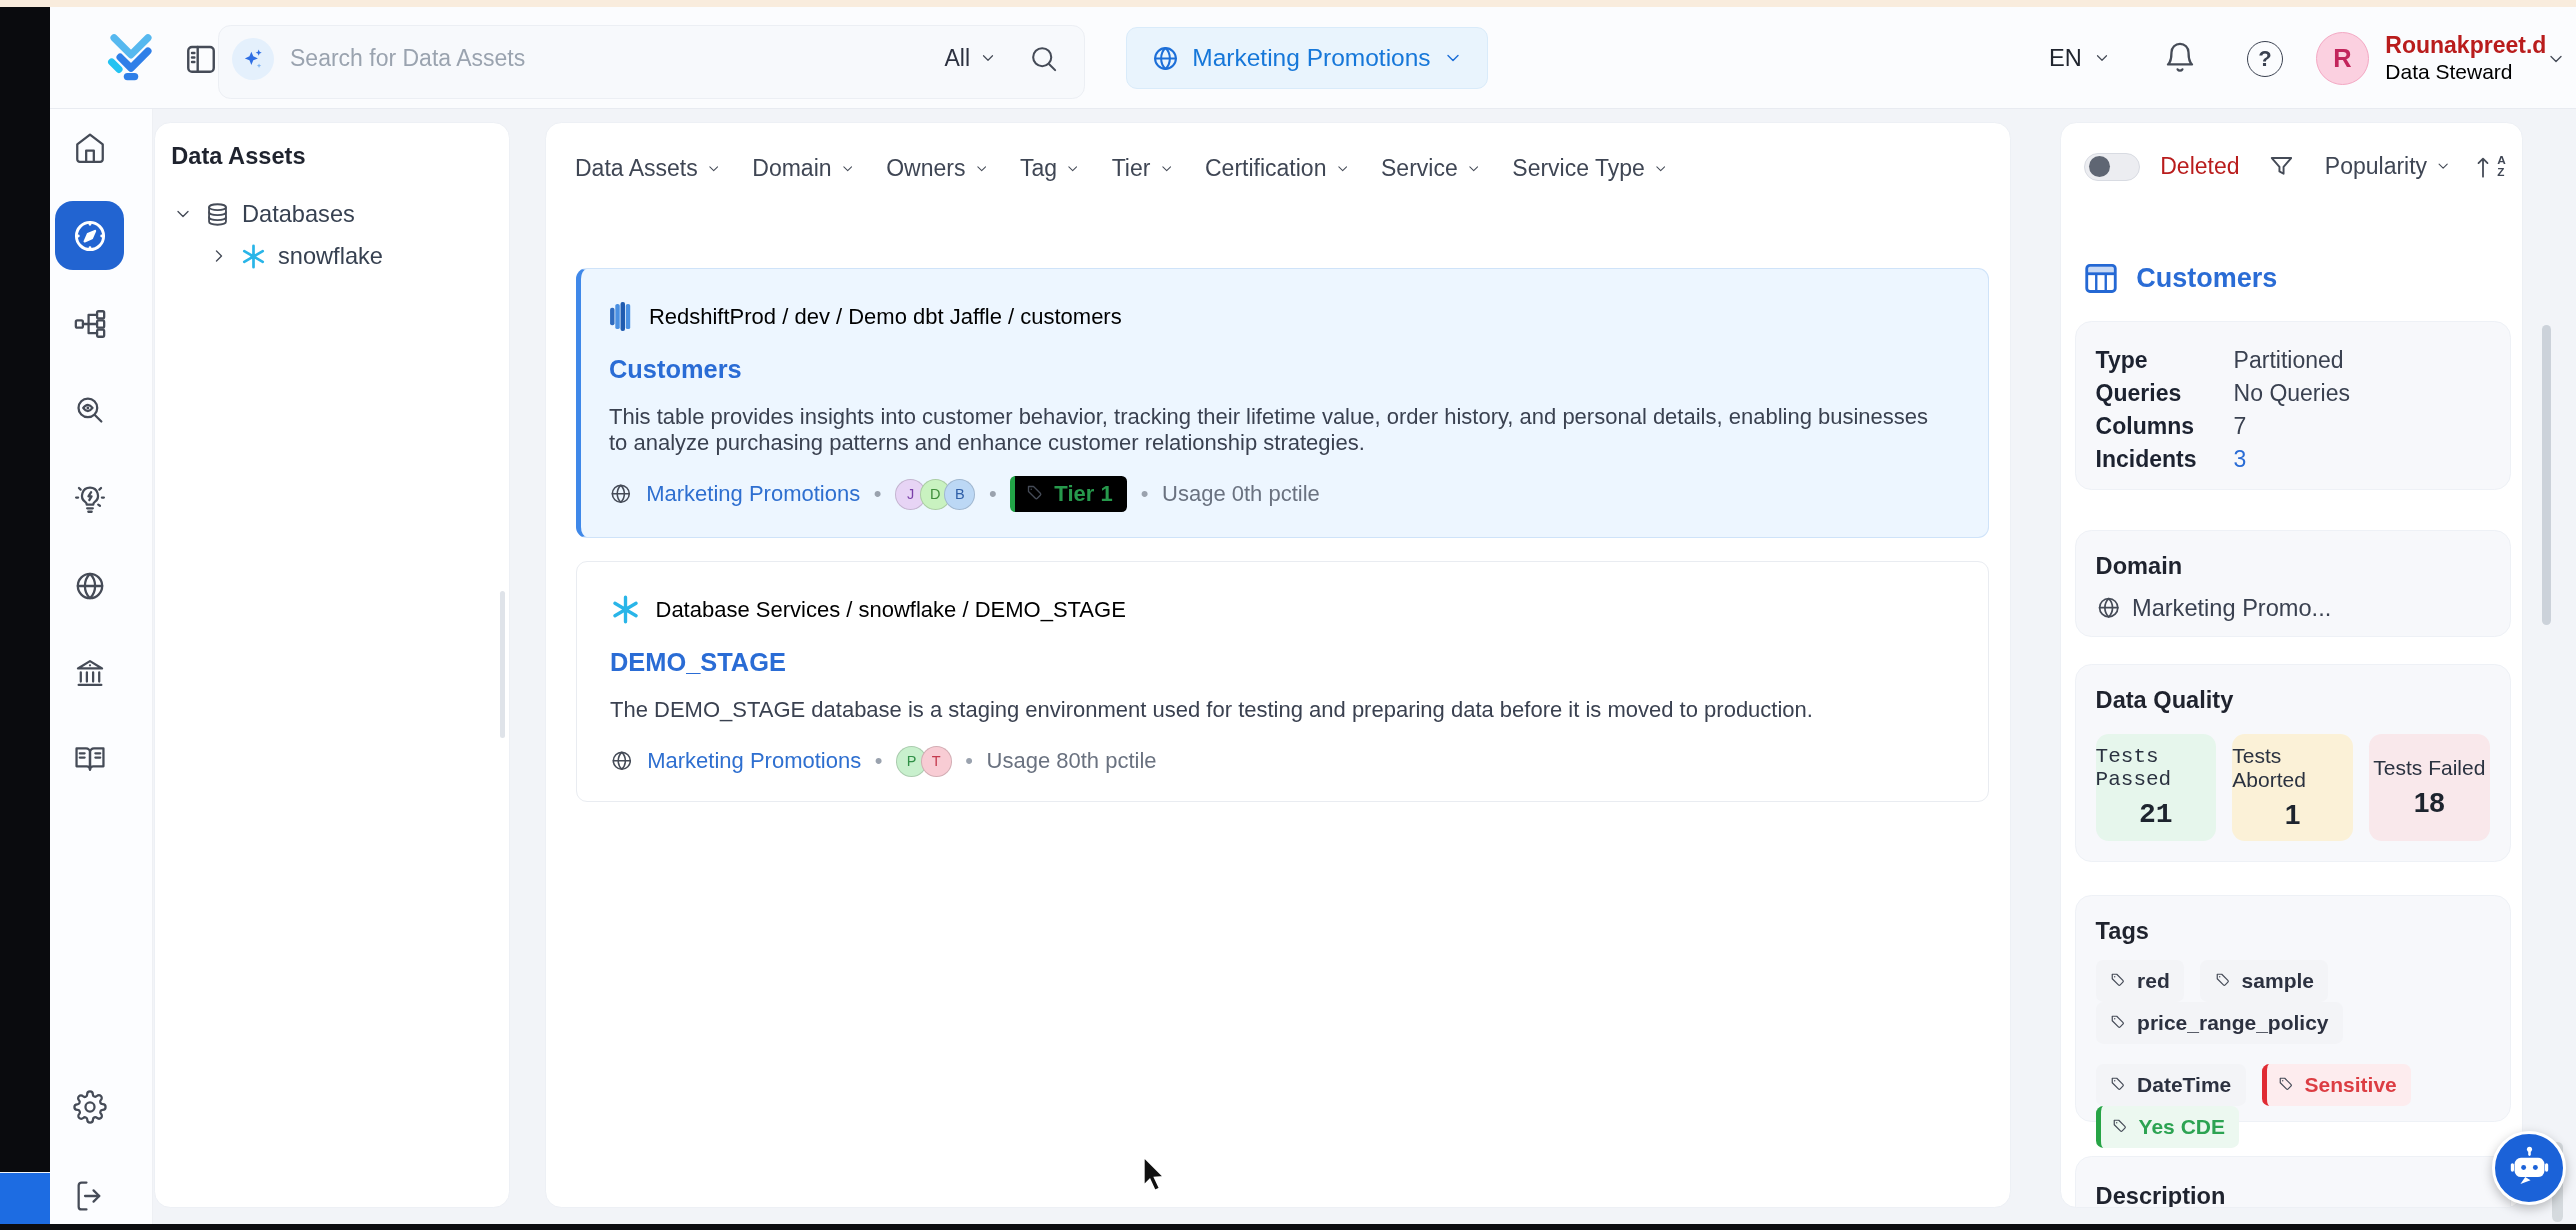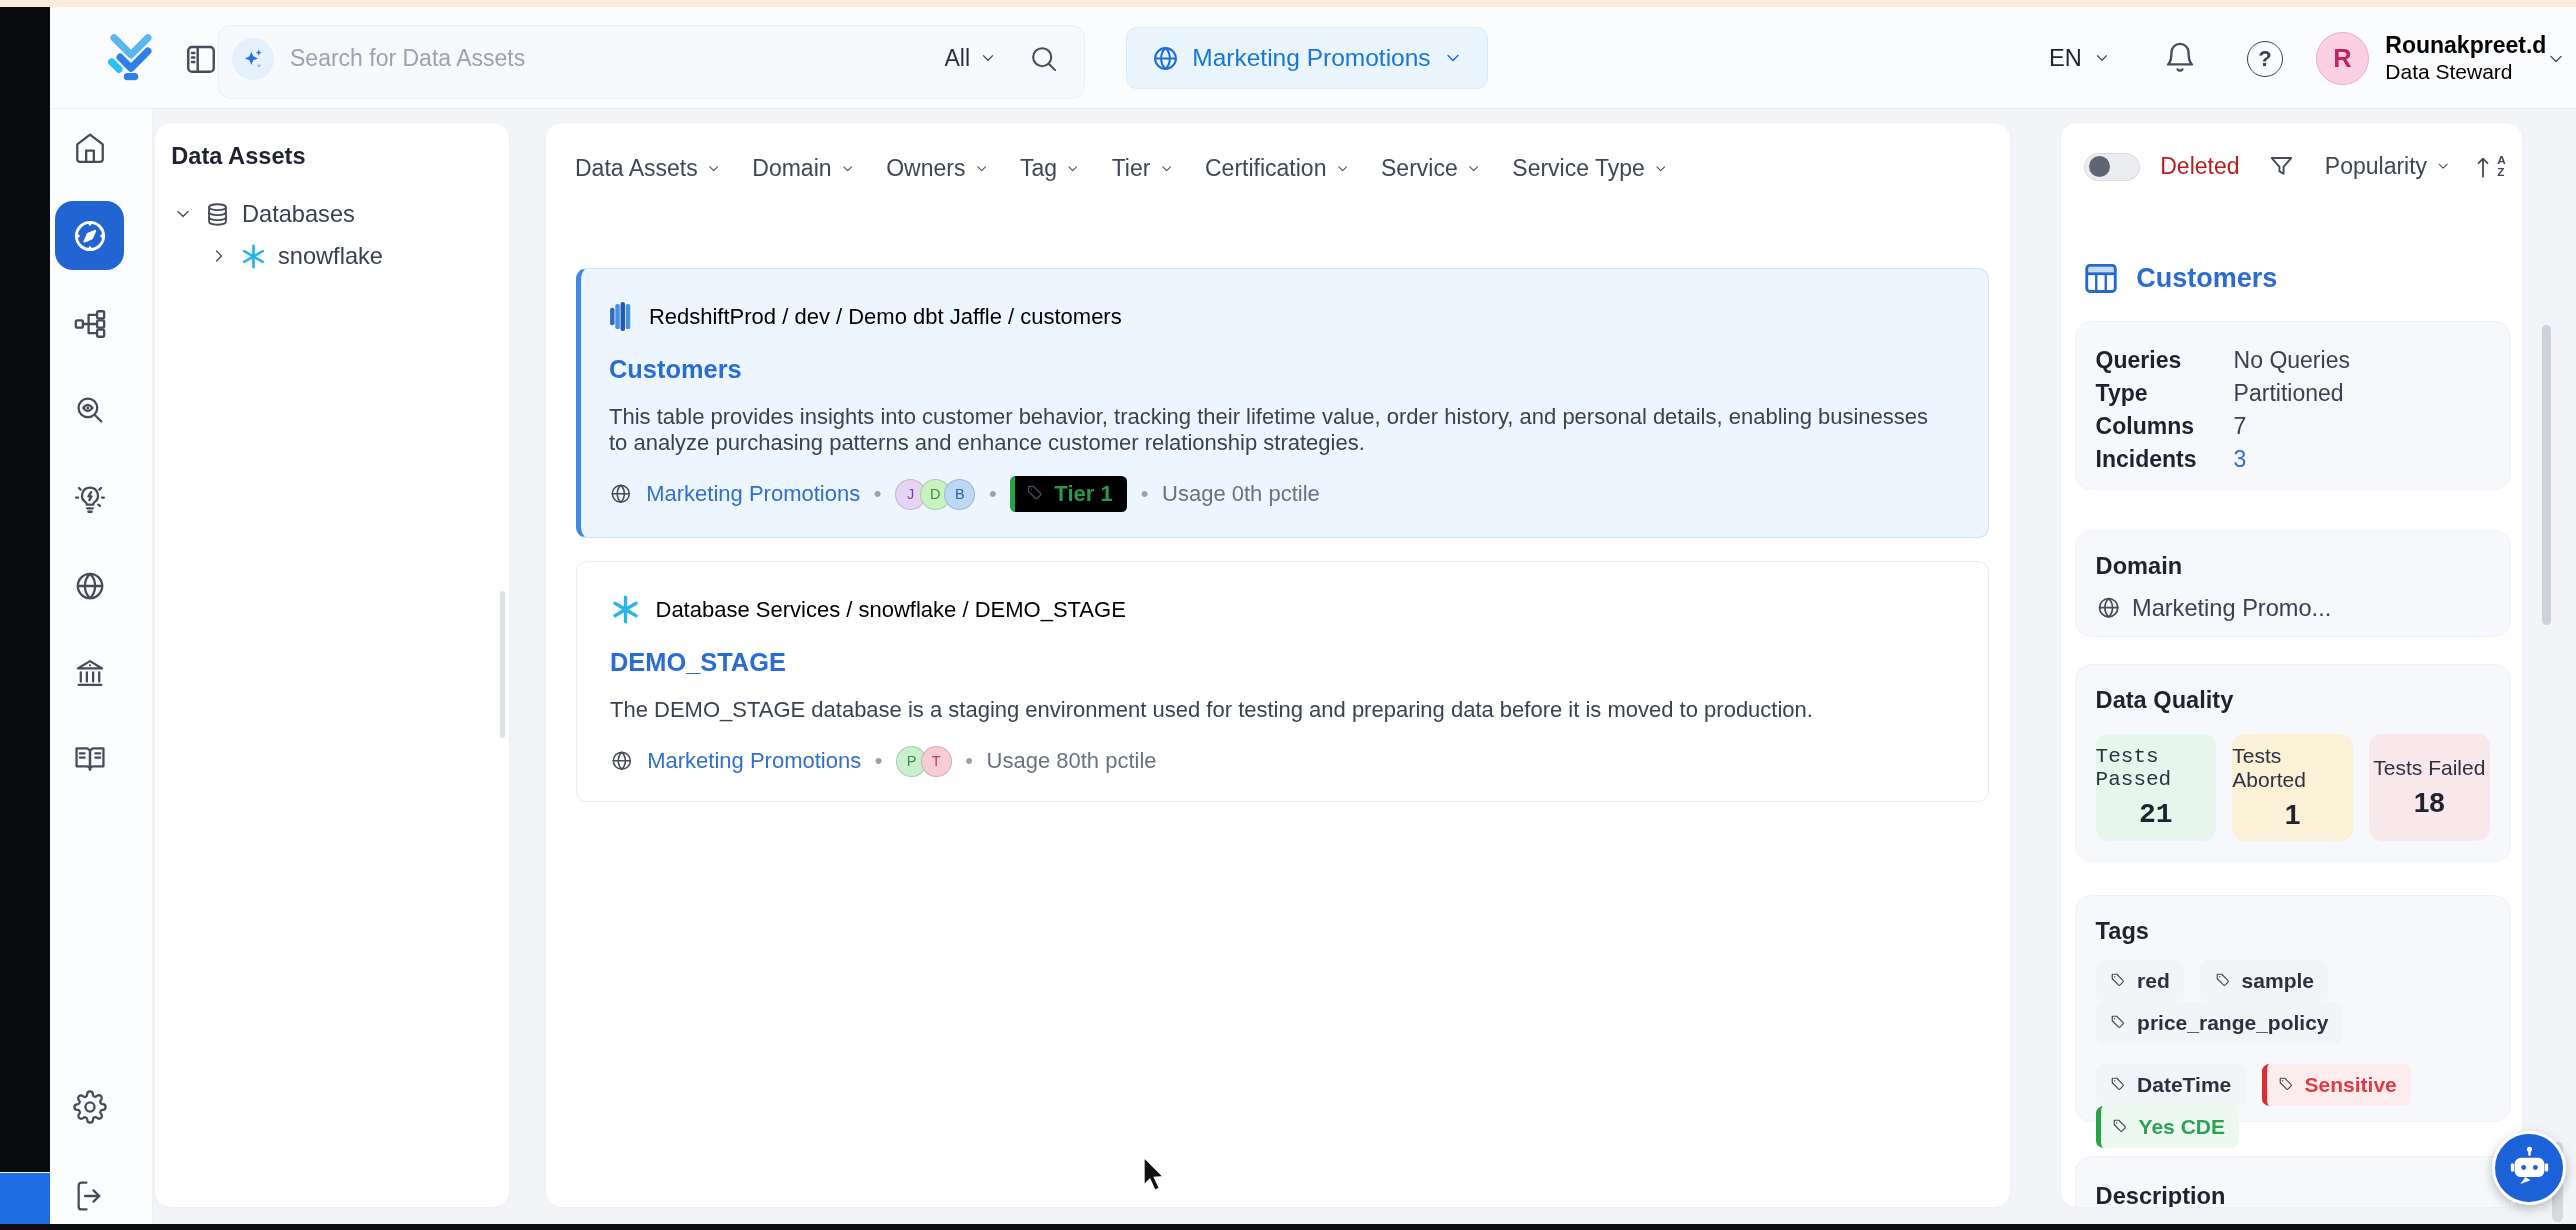--- a/index.html
+++ b/index.html
@@ -15,21 +15,21 @@
   
   .panel{position:absolute;background:#ffffff;border:0.9px solid #edf0f5;border-radius:16.3px;}
   
   .topbar{position:absolute;left:50px;top:7.3px;width:2526px;height:102px;background:#fbfcfe;border-bottom:0.9px solid #e8ebf1;}
   .searchbox{position:absolute;left:168px;top:18px;width:867px;height:74px;background:#f7f9fc;border:0.9px solid #eceff4;border-radius:12.7px;}
   .sparkle-pill{position:absolute;left:12.7px;top:11.8px;width:42px;height:42px;border-radius:50%;background:#e4f0fc;display:flex;align-items:center;justify-content:center;}
   .search-input{position:absolute;left:71px;top:0;width:508px;height:64px;border:none;outline:none;background:transparent;font-size:23px;color:#3a4150;font-family:inherit;}
   .search-input::placeholder{color:#9aa3af;}
   .mp-pill{position:absolute;left:1076px;top:20px;height:62px;padding:0 23.6px;background:#e9f4fd;border:0.9px solid #d9ebfa;border-radius:11px;display:flex;align-items:center;gap:12.7px;}
   .mp-pill span{font-size:24.5px;font-weight:500;color:#1677d9;}
-  .usr-name{font-size:23px;font-weight:700;color:#000000;line-height:27px;}
+  .usr-name{font-size:23px;font-weight:700;color:#b91c1c;line-height:27px;}
   .usr-role{font-size:21px;color:#000000;line-height:25.4px;}
   .avatar{width:53px;height:53px;border-radius:50%;background:#fbd0e0;border:0.9px solid #f3a8c3;color:#c2255c;
           display:flex;align-items:center;justify-content:center;font-size:25.4px;font-weight:600;}
   
   .rail{position:absolute;left:50px;top:109px;width:103px;height:1115px;background:#fcfdff;border-right:0.9px solid #eef0f4;}
   .rail-btn{position:absolute;left:22px;width:36px;height:36px;display:flex;align-items:center;justify-content:center;}
   .rail-active{position:absolute;left:5.4px;top:92px;width:69px;height:69px;background:#2264d1;border-radius:18px;
                display:flex;align-items:center;justify-content:center;}
   
   .tree-title{position:absolute;left:16.3px;top:20px;font-size:23.6px;font-weight:700;color:#1f232e;}
@@ -424,26 +424,26 @@
       <rect x="3" y="4" width="18" height="16.5" rx="2" fill="none" stroke="#2468d4" stroke-width="1.8"></rect>
       <path d="M3 9.3h18" stroke="#2468d4" stroke-width="1.8"></path>
       <path d="M9 9.3v11.2M15 9.3v11.2" stroke="#2468d4" stroke-width="1.5"></path>
       <rect x="3.9" y="4.9" width="16.2" height="3.6" fill="#2468d4" opacity=".25"></rect>
     </svg>
     <span>Customers</span>
   </div>
 
   <div class="dbox" style="top:198px;height:169px;">
     <div class="info-row">
+      <span class="k">Type</span>
+      <span class="v">Partitioned</span>
+    </div>
+    <div class="info-row">
       <span class="k">Queries</span>
       <span class="v">No Queries</span>
-    </div>
-    <div class="info-row">
-      <span class="k">Type</span>
-      <span class="v">Partitioned</span>
     </div>
     <div class="info-row">
       <span class="k">Columns</span>
       <span class="v">7</span>
     </div>
     <div class="info-row">
       <span class="k">Incidents</span>
       <span class="v" style="color:#2a6cd5;">3</span>
     </div>
   </div>

